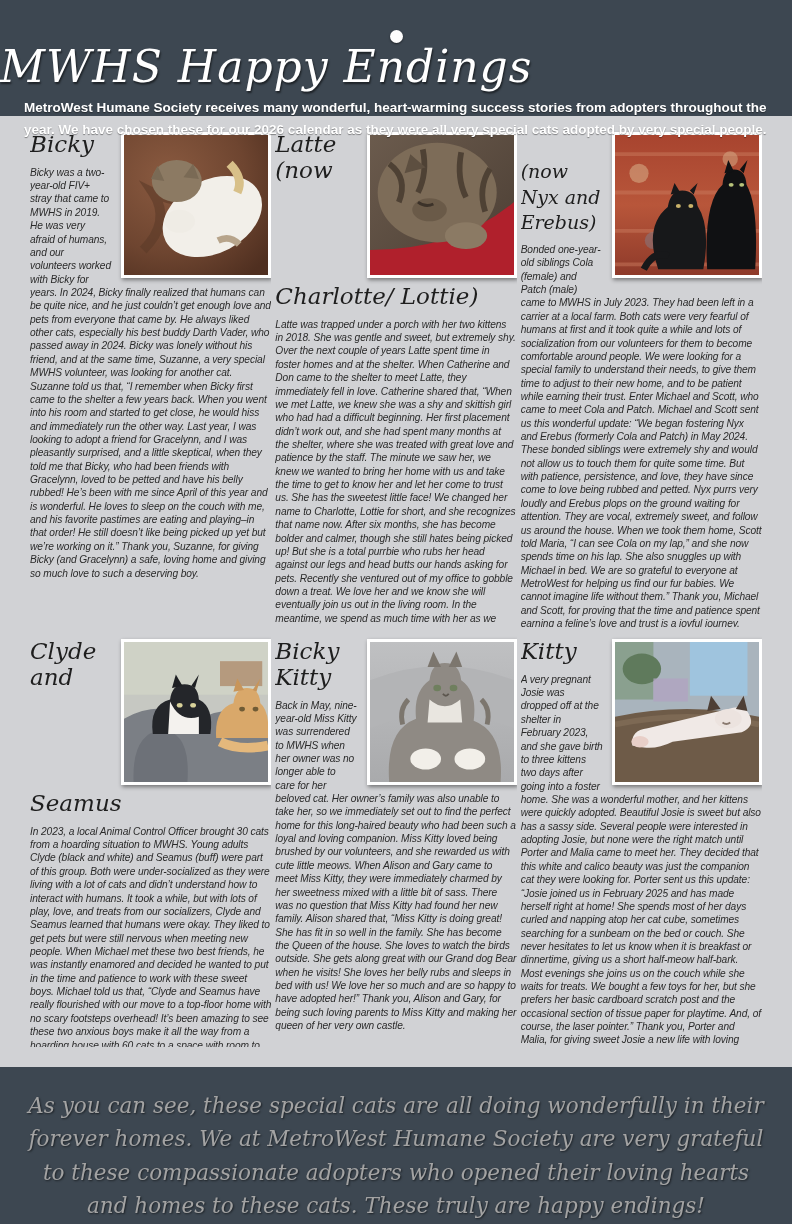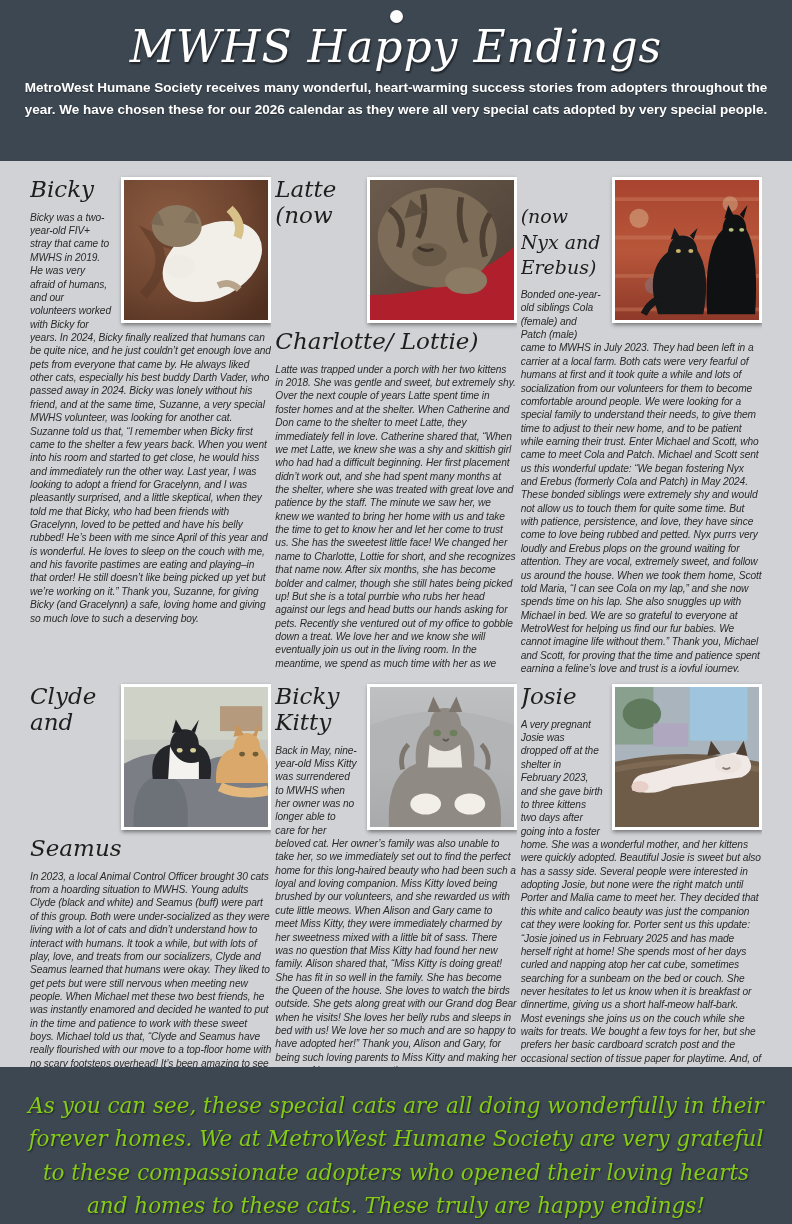--- a/index.html
+++ b/index.html
@@ -4,22 +4,22 @@
 <style>
   * { margin:0; padding:0; box-sizing:border-box; }
   html,body { background:#9aa0a6; }
   .page {
     width:792px; height:1224px; margin:0 auto; position:relative;
     background:#d1d2d5; overflow:hidden;
     font-family:"Liberation Sans", sans-serif;
   }
   
   .header {
-    background:#3d4751; color:#fff; height:161px; text-align:center;
-    position:relative; padding-top:4px;
+    background:#3d4751; color:#fff; height:116px; 
+    position:relative; padding-top:24px;
   }
   .hole {
     width:13px; height:13px; border-radius:50%; background:#fdfdfd;
     margin:6px auto 0; box-shadow:0 1px 2px rgba(0,0,0,.5);
   }
   .page-title {
     font-family:"DejaVu Serif", serif; font-style:italic; font-weight:normal;
     font-size:44px; line-height:1.0; margin-top:2px; letter-spacing:1px;
     text-shadow:1px 2px 2px rgba(0,0,0,.55);
   }
@@ -45,21 +45,21 @@
     border:3px solid #fff; box-shadow:1px 2px 4px rgba(0,0,0,.45);
   }
   .photo svg { display:block; width:100%; height:100%; }
   .story-body {
     font-size:10.2px; line-height:1.31; letter-spacing:-0.1px;
     color:#2a2a2a; text-align:left;font-style:italic;
   }
   
   .footer {
     position:absolute; left:0; right:0; bottom:0; height:157px;
-    background:#3d4751; color:#84cc16; text-align:center; padding-top:22px;
+    background:#3d4751; color:#a3a3a3; text-align:center; padding-top:22px;
   }
   .footer-text {
     font-family:"DejaVu Serif", serif; font-style:italic;
     font-size:21.5px; line-height:1.55; max-width:744px; margin:0 auto;
     text-shadow:1px 1px 2px rgba(0,0,0,.55);
   }
 </style>
 </head>
 <body>
 
@@ -218,21 +218,21 @@
           <path d="M0,146 L0,78 Q75,62 150,78 L150,146 Z" fill="#6e5b48"></path>
           <path d="M0,86 Q75,70 150,86" stroke="#7d6954" stroke-width="6" fill="none"></path>
           <path d="M18,108 Q16,92 34,90 L118,70 Q134,64 140,76 Q146,88 132,94 L60,104 Q44,112 30,110 Z" fill="#f0e9e6"></path>
           <path d="M96,72 L100,56 L110,70 Z" fill="#4e3f35"></path>
             <path d="M126,70 L134,56 L138,72 Z" fill="#4e3f35"></path>
           <ellipse cx="118" cy="80" rx="14" ry="10" fill="#ece3df"></ellipse>
           <path d="M112,84 q4,3 8,0" stroke="#8a7a70" stroke-width="2" fill="none"></path>
           <ellipse cx="26" cy="104" rx="9" ry="6" fill="#e8cfc8"></ellipse>
         </svg>
       </div>
-      <h2 class="story-title"><span>Josie</span></h2>
+      <h2 class="story-title"><span>Kitty</span></h2>
       <p class="story-body">A very pregnant Josie was dropped off at the shelter in February 2023, and she gave birth to three kittens two days after going into a foster home. She was a wonderful mother, and her kittens were quickly adopted. Beautiful Josie is sweet but also has a sassy side. Several people were interested in adopting Josie, but none were the right match until Porter and Malia came to meet her. They decided that this white and calico beauty was just the companion cat they were looking for. Porter sent us this update: “Josie joined us in February 2025 and has made herself right at home! She spends most of her days curled and napping atop her cat cube, sometimes searching for a sunbeam on the bed or couch. She never hesitates to let us know when it is breakfast or dinnertime, giving us a short half-meow half-bark. Most evenings she joins us on the couch while she waits for treats. We bought a few toys for her, but she prefers her basic cardboard scratch post and the occasional section of tissue paper for playtime. And, of course, the laser pointer.” Thank you, Porter and Malia, for giving sweet Josie a new life with loving parents in her very own home.</p>
     </div>
 
   </div>
 
   <div class="footer">
     <p class="footer-text">As you can see, these special cats are all doing wonderfully in their forever homes. We at MetroWest Humane Society are very grateful to these compassionate adopters who opened their loving hearts and homes to these cats. These truly are happy endings!</p>
 
   </div>
 

